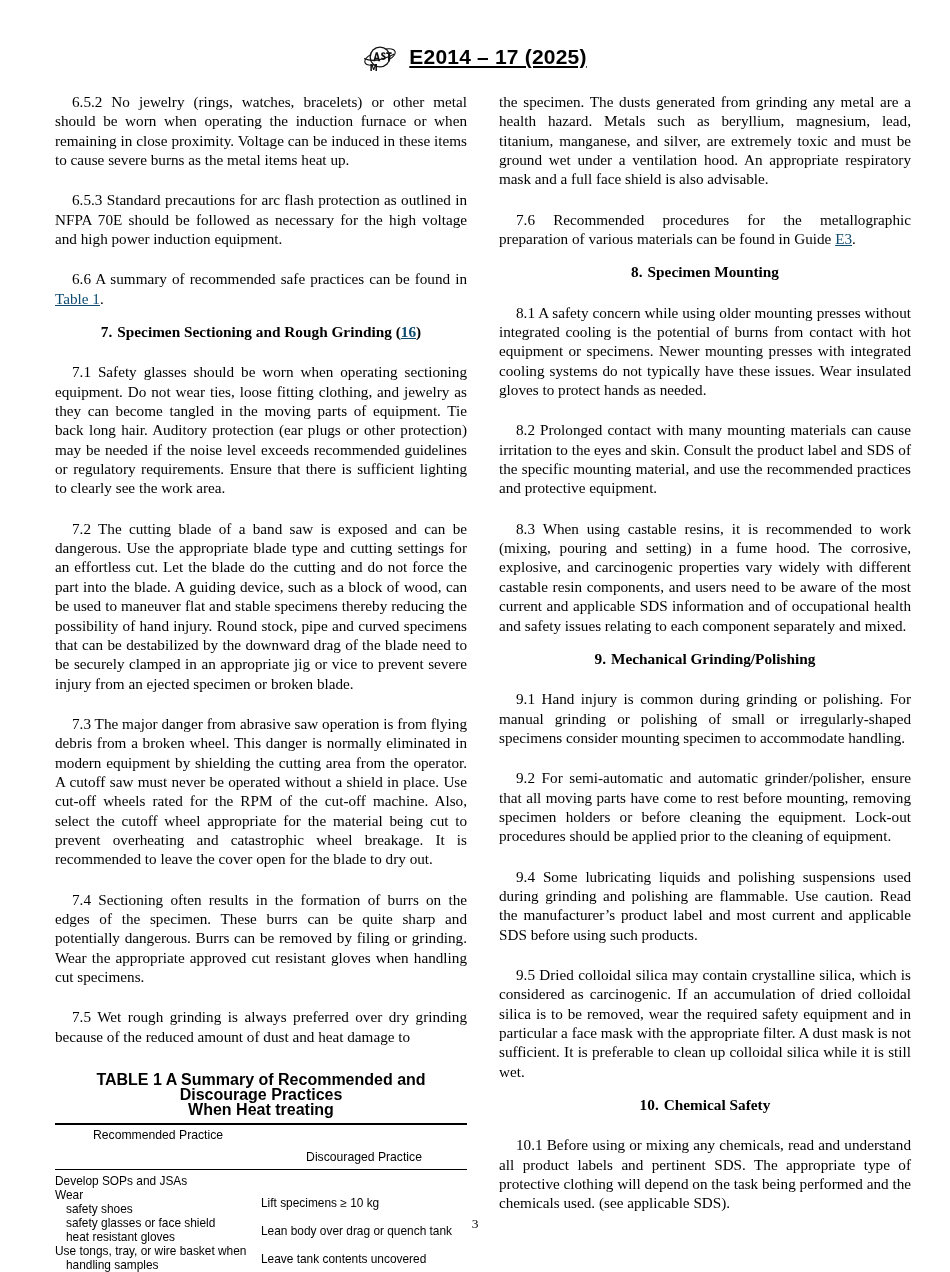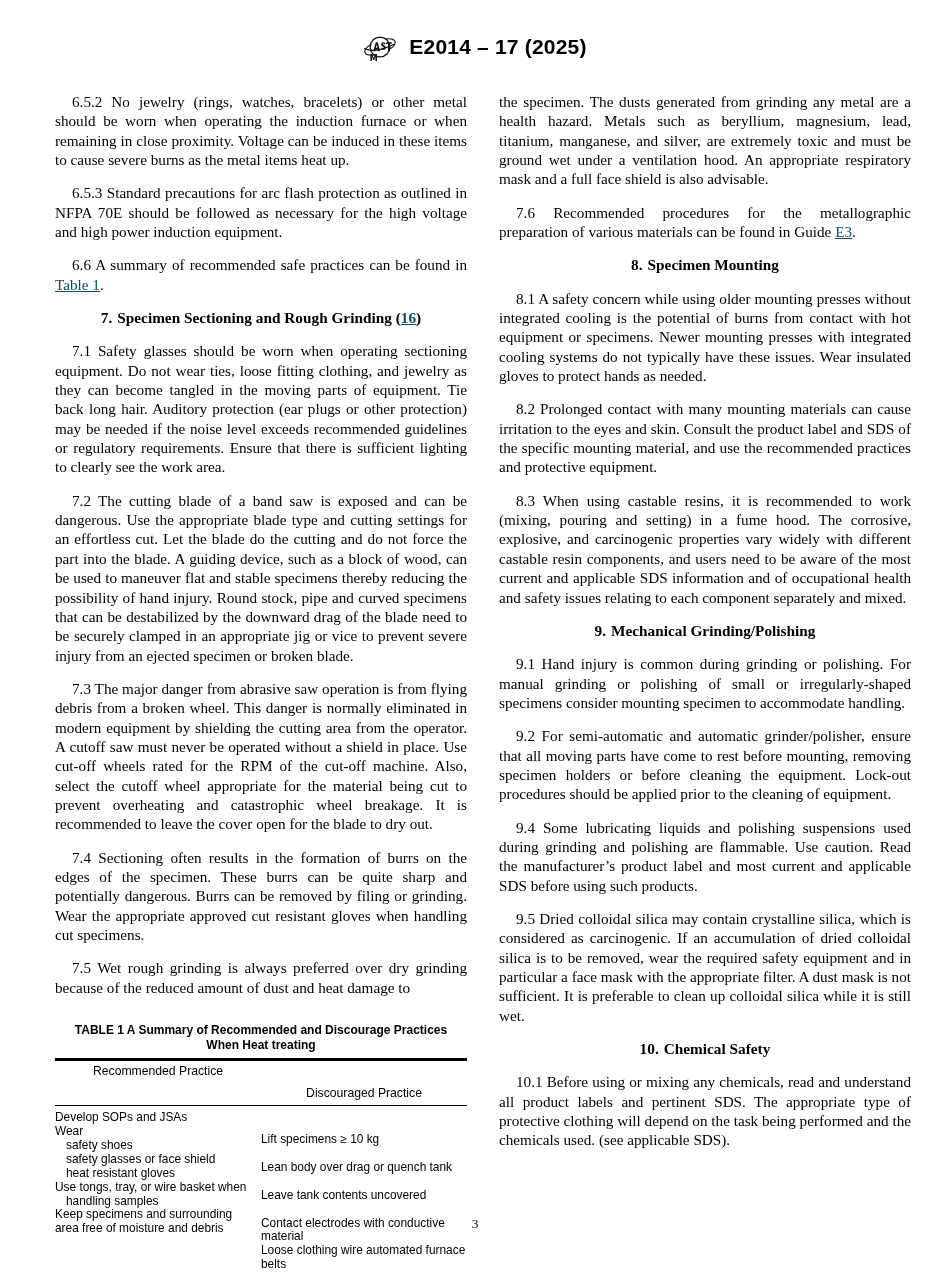--- a/index.html
+++ b/index.html
@@ -12,27 +12,28 @@
     height: 1272px;
     position: relative;
     font-family: "Liberation Serif", "DejaVu Serif", serif;
     color: #000000;
     overflow: hidden;
   }
 
   
   .page-header {
     position: absolute;
-    top: 32px;
+    top: 42px;
     left: 0;
     width: 950px;
     display: flex;
     align-items: center;
     justify-content: center;
     gap: 12px;
+    text-decoration: underline;
   }
   .astm-logo {
     width: 34px;
     height: 30px;
     flex: 0 0 auto;
     display: block;
   }
   .header-title {
     font-family: "Liberation Sans", "DejaVu Sans", sans-serif;
     font-size: 21px;
@@ -65,21 +66,21 @@
   }
   p.para.indent::before {
     content: "";
     display: inline-block;
     width: 17px;
   }
   p.tight {
     margin-top: 0;
   }
   p.spaced {
-    margin-top: 14px;
+    margin-top: 21px;
   }
 
   h3.section-head {
     margin: 0;
     font-size: 15.3px;
     font-weight: bold;
     line-height: 19.3px;
     text-align: center;
   }
   h3.section-head.gap {
@@ -93,21 +94,21 @@
     color: #0c4a6e;
   }
 
   
   .table-block {
     margin-top: 26px;
     width: 412px;
     font-family: "Liberation Sans", "DejaVu Sans", sans-serif;
   }
   .table-caption {
-    font-size: 12px;
+    font-size: 16px;
     font-weight: bold;
     line-height: 15.2px;
     text-align: center;
     margin: 8px 0 5px 0;
   }
   .table-caption .cap-line2 {
     display: block;
   }
   .rule-thick {
     height: 2.1px;

